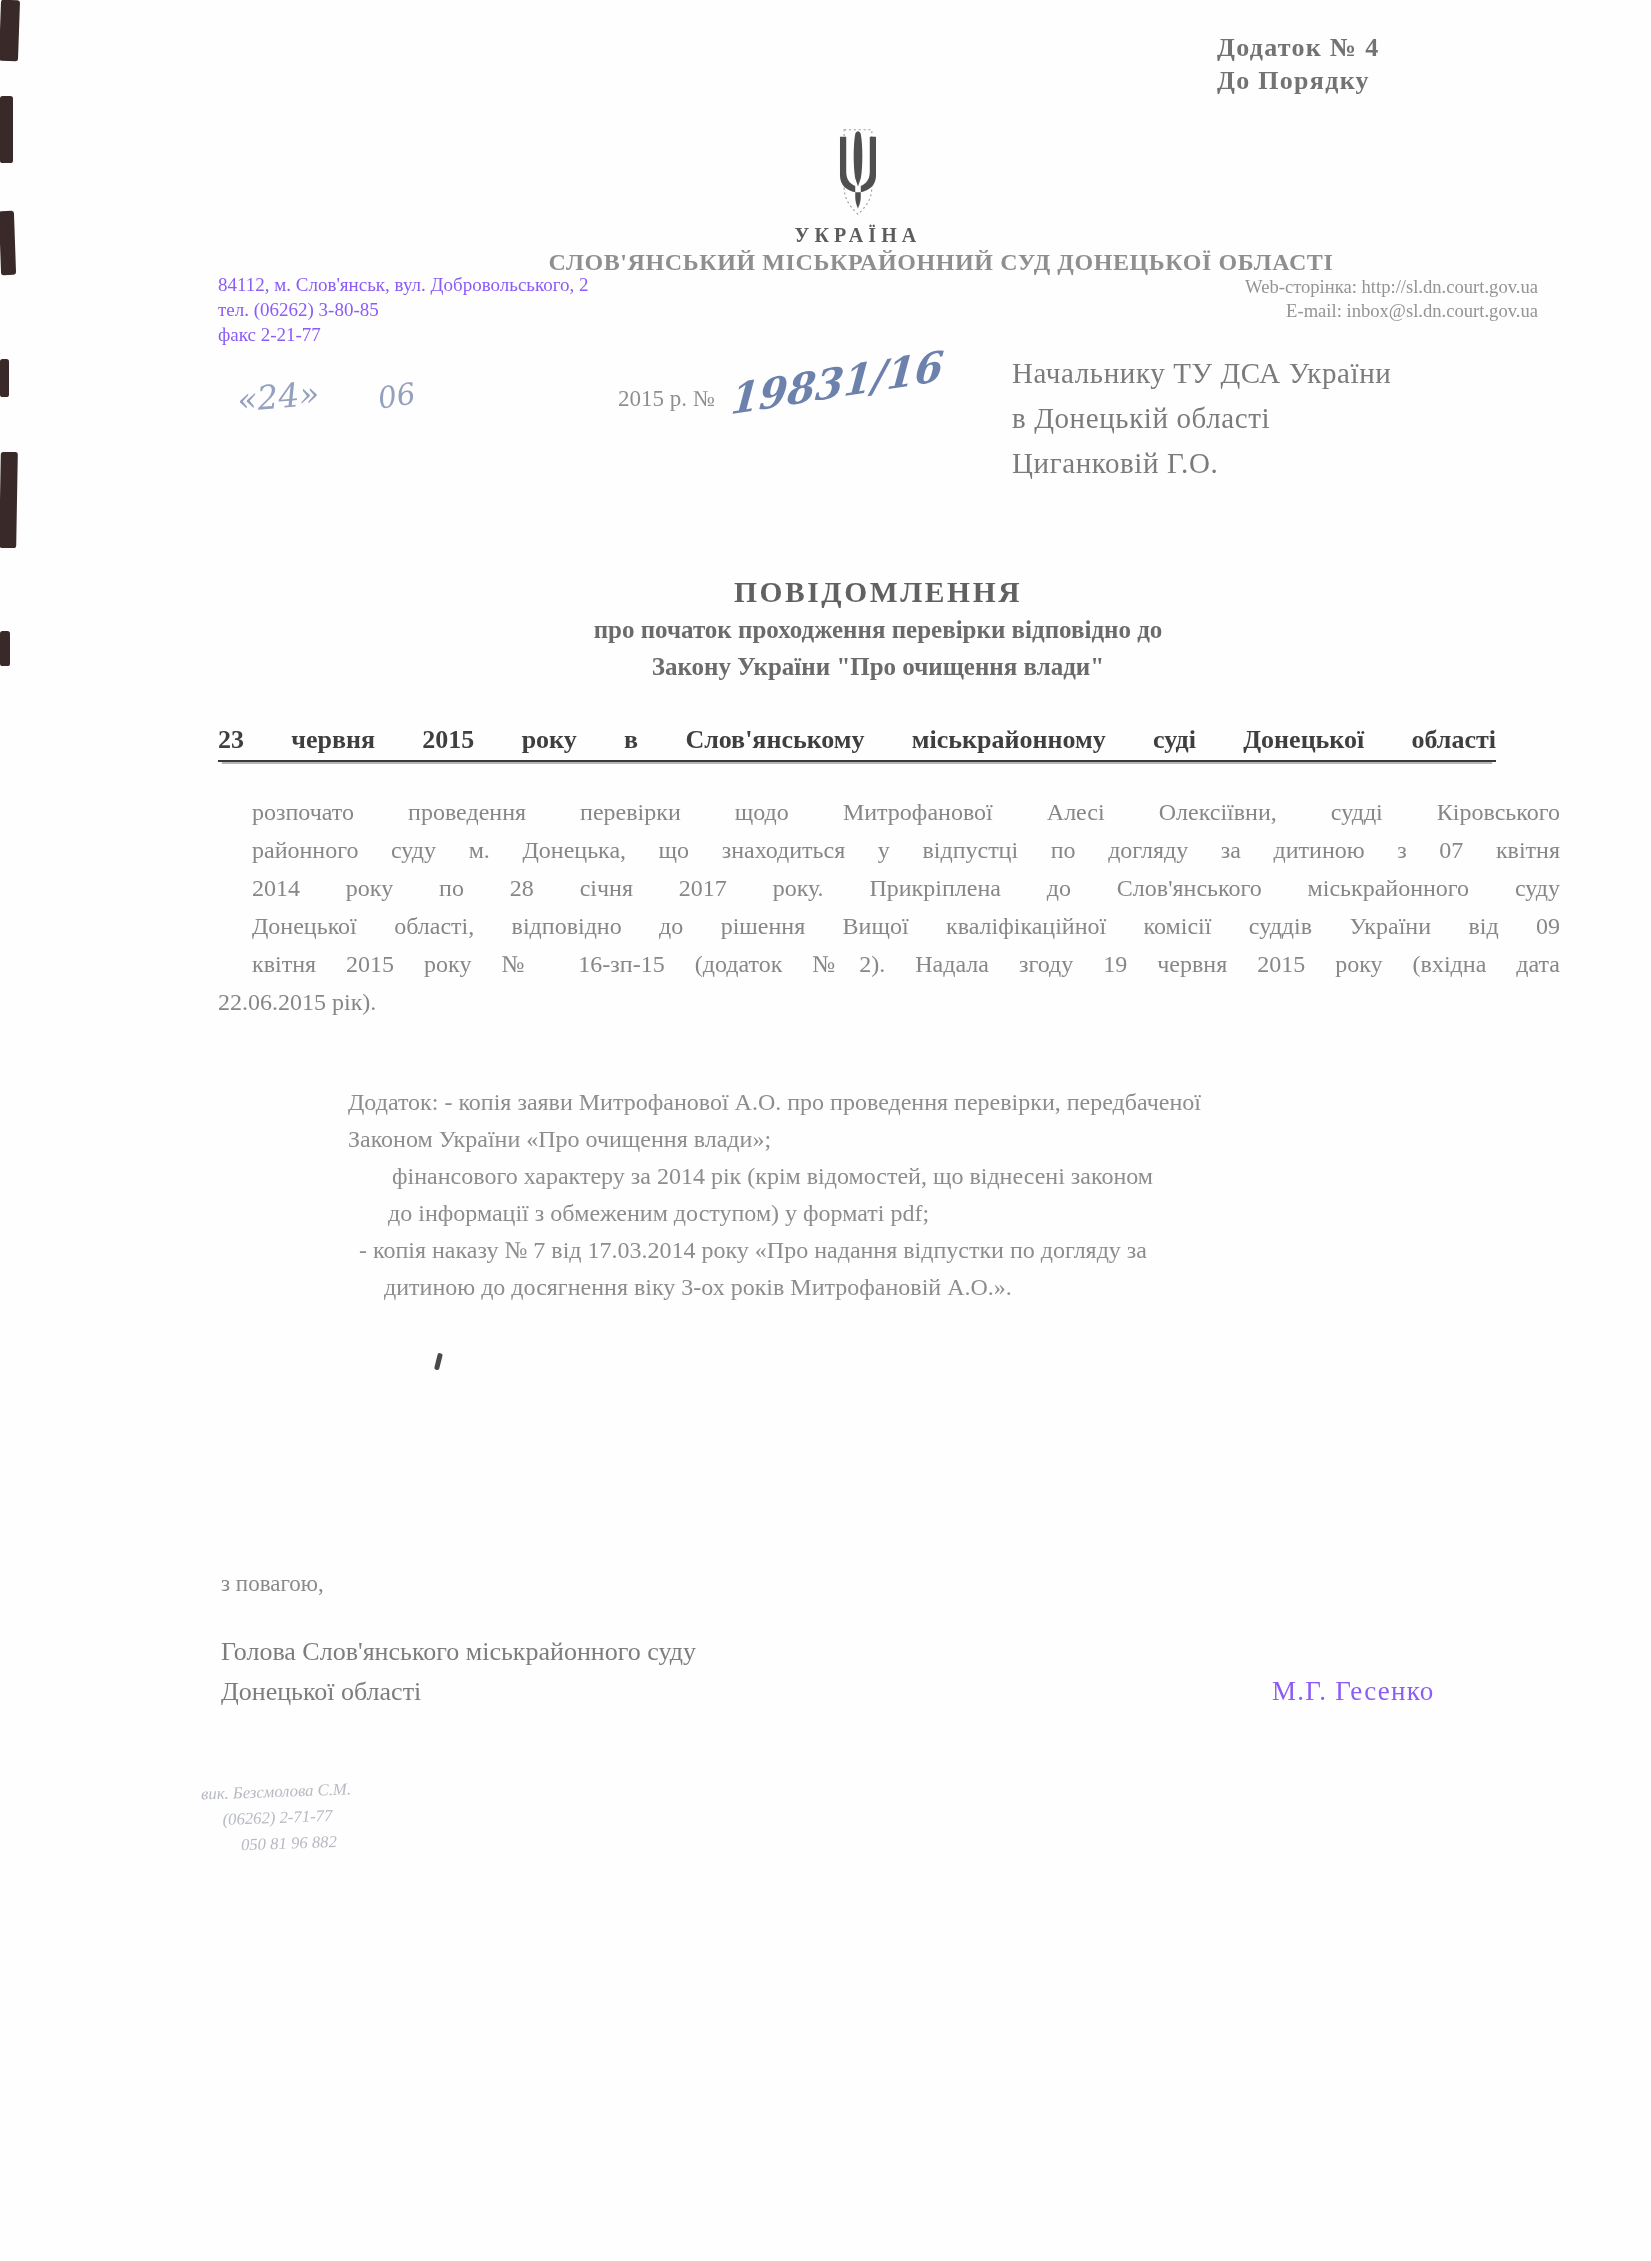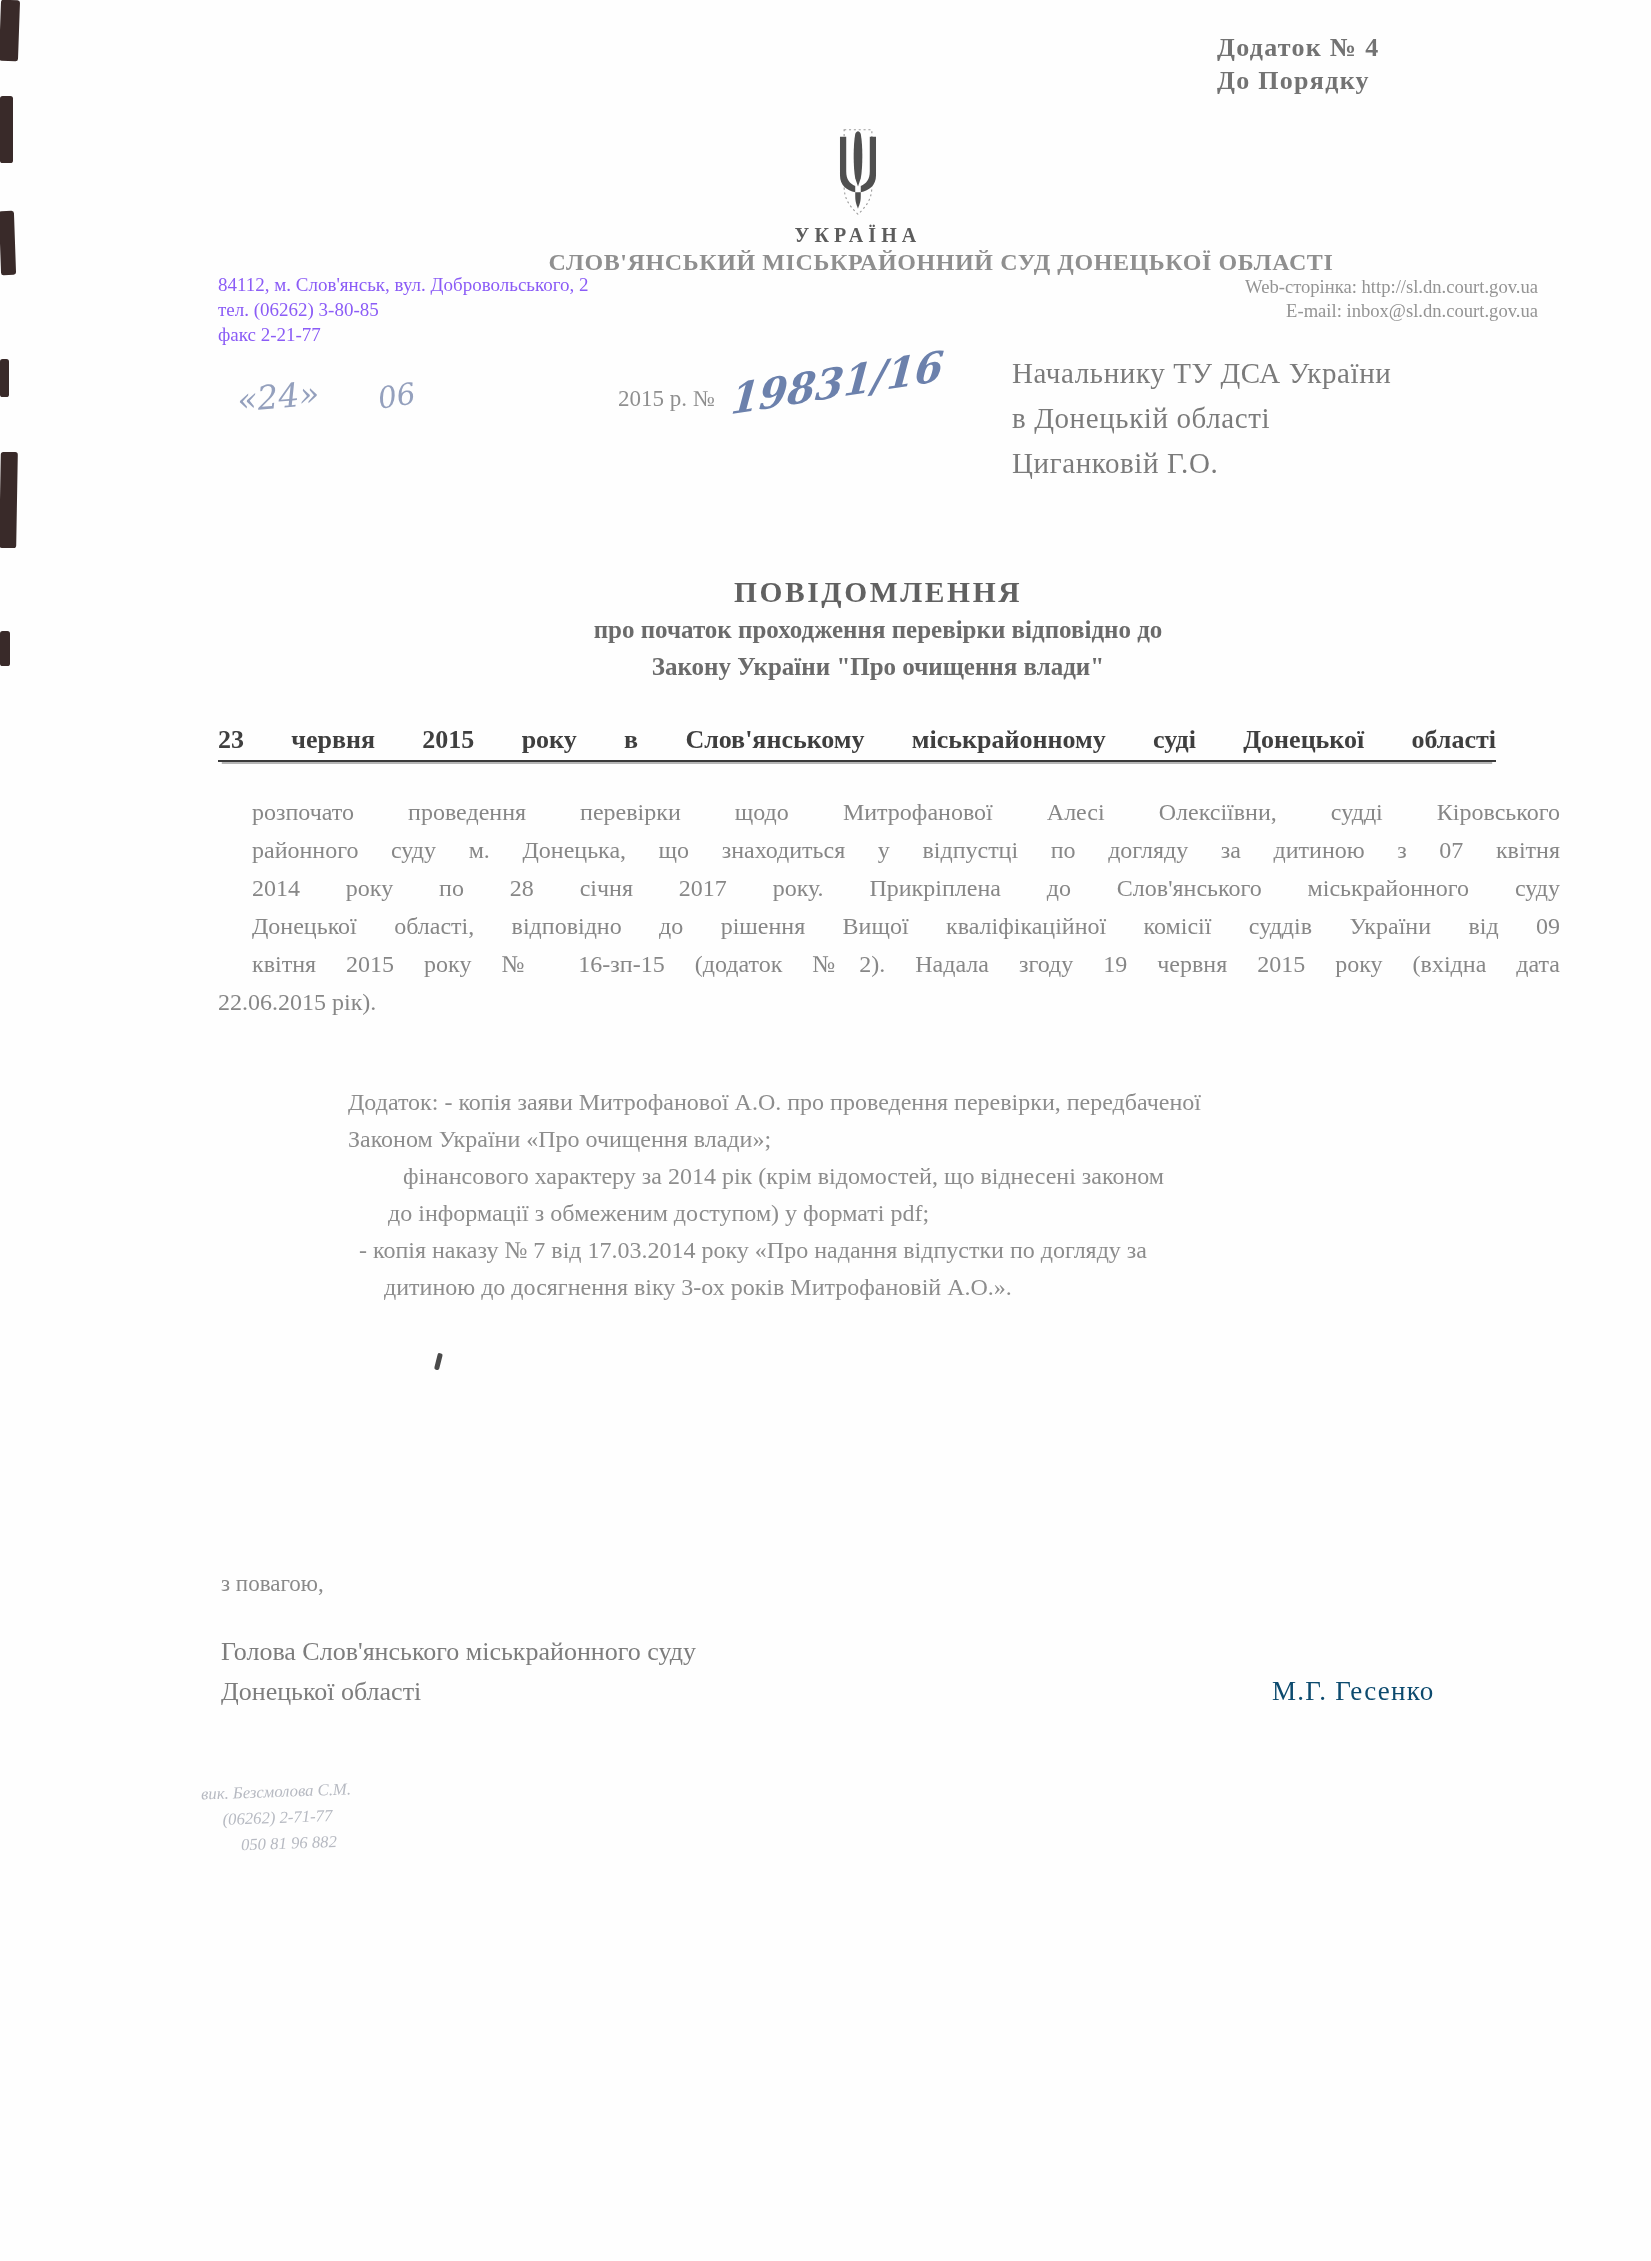--- a/index.html
+++ b/index.html
@@ -27,21 +27,21 @@
     padding-bottom:5.1px;border-bottom:2.6px solid #3a3a3a;
     box-shadow:0 5.8px 0 -3.8px #b5b5b5;
     text-align:justify;text-align-last:justify;white-space:nowrap;
   }
   .body-par{font-size:24px;line-height:38px;color:#878787;}
   .body-line{height:38px;overflow:visible;}
   .stretch{text-align:justify;text-align-last:justify;margin-left:34px;}
   .attach{font-size:24px;line-height:37px;color:#8d8d8d;}
   .closing{font-size:23px;color:#8a8a8a;}
   .position{font-size:26px;line-height:40px;color:#7d7d7d;}
-  .sign-name{font-size:27px;color:#0c4a6e;letter-spacing:1.3px;}
+  .sign-name{font-size:27px;color:#8b5cf6;letter-spacing:1.3px;}
   .hand{
     font-family:"DejaVu Serif","Liberation Serif",serif;
     font-style:italic;color:#7a89ad;
   }
   .hand-day{font-size:33px;transform:rotate(-5deg);display:inline-block;opacity:.8;}
   .hand-month{font-size:29.5px;transform:rotate(-9deg);display:inline-block;opacity:.8;}
   .ref-printed{font-size:23px;color:#8f8f8f;}
   .hand-number{font-size:41px;font-weight:bold;color:#5d74a4;display:inline-block;
     transform:rotate(-9deg) skewX(-14deg);opacity:.9;}
   .executor{font-size:16.7px;line-height:26px;font-style:italic;color:#b7bac2;transform:rotate(-2deg);}
@@ -115,21 +115,21 @@
     <div class="body-line stretch">районного суду м. Донецька, що знаходиться у відпустці по догляду за дитиною з 07 квітня</div>
     <div class="body-line stretch">2014 року по 28 січня 2017 року. Прикріплена до Слов'янського міськрайонного суду</div>
     <div class="body-line stretch">Донецької області, відповідно до рішення Вищої кваліфікаційної комісії суддів України від 09</div>
     <div class="body-line stretch">квітня 2015 року № 16-зп-15 (додаток №2). Надала згоду 19 червня 2015 року (вхідна дата</div>
     <div class="body-line">22.06.2015 рік).</div>
   </div>
 
   <div class="abs attach" style="left:348px;top:1084px;width:1038px;">
     <div style="margin-left:0;">Додаток: - копія заяви Митрофанової А.О.   про проведення перевірки, передбаченої</div>
     <div style="">Законом  України «Про  очищення влади»;</div>
-    <div style="margin-left:55px;">фінансового  характеру за 2014 рік (крім відомостей, що віднесені законом</div>
+    <div style="margin-left:44px;">фінансового  характеру за 2014 рік (крім відомостей, що віднесені законом</div>
     <div style="margin-left:40px;">до інформації з   обмеженим доступом) у форматі pdf;</div>
     <div style="margin-left:11px;">-  копія  наказу № 7 від 17.03.2014 року «Про надання відпустки по догляду  за</div>
     <div style="margin-left:36px;">дитиною до досягнення віку 3-ох років Митрофановій А.О.».</div>
   </div>
 
   <div class="abs closing" style="left:221px;top:1571px;">з повагою,</div>
 
   <div class="abs position" style="left:221px;top:1632px;width:833px;">
     <div>Голова  Слов'янського міськрайонного суду</div>
     <div>Донецької області</div>

